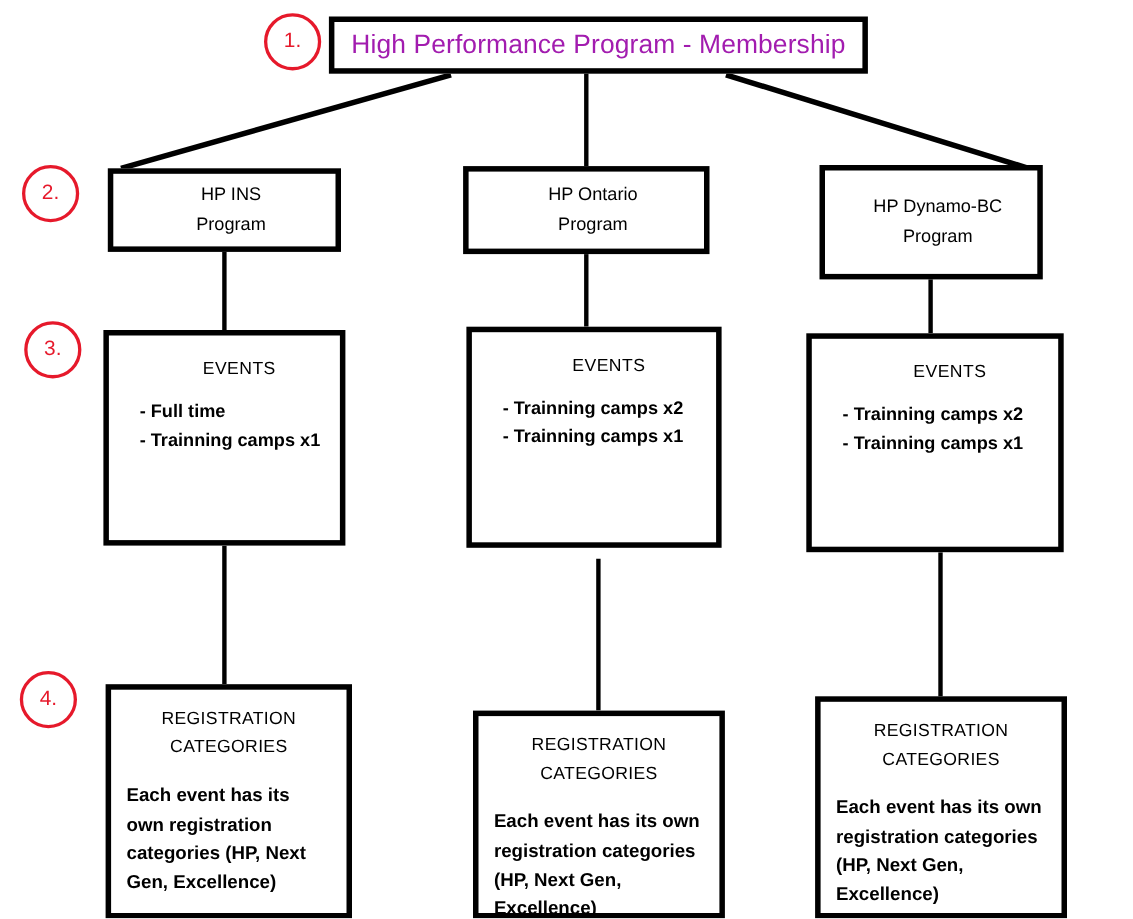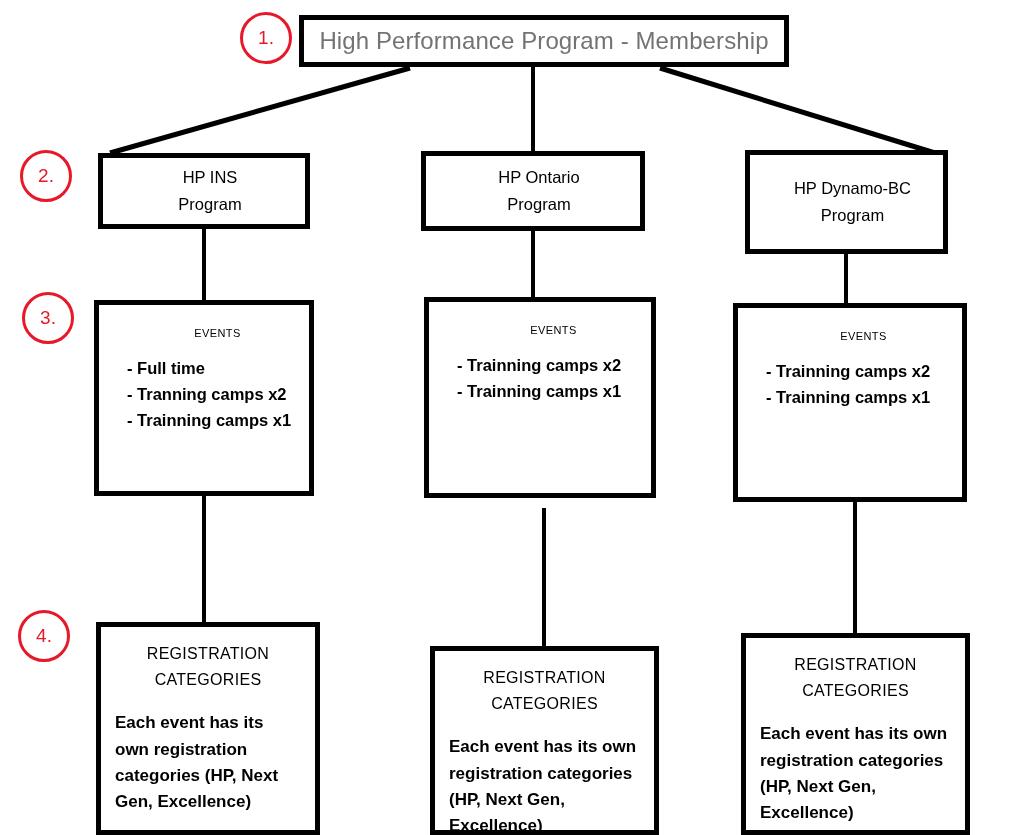--- a/index.html
+++ b/index.html
@@ -22,41 +22,41 @@
     box-sizing: border-box;
     background: #ffffff;
     border: 5px solid #000000;
     z-index: 3;
   }
   .title-box {
     display: flex;
     align-items: center;
     justify-content: center;
     font-size: 24px;
-    color: #737373;
+    color: #a21caf;
     letter-spacing: 0.1px;
   }
   .program-box {
     display: flex;
     flex-direction: column;
     align-items: center;
     justify-content: center;
     font-size: 16.5px;
     line-height: 1.65;
     color: #000000;
     padding-left: 12px;
   }
   .events-box {
     padding: 22px 0 0 0;
     font-size: 16.5px;
     color: #000000;
   }
   .events-title {
     text-align: center;
-    font-size: 11px;
+    font-size: 16px;
     margin-bottom: 16px;
     letter-spacing: 0.4px;
     padding-left: 27px;
   }
   .events-list {
     margin: 0;
     padding: 0 0 0 28px;
     list-style: none;
     font-weight: bold;
     line-height: 1.58;
@@ -153,21 +153,20 @@
   </div>
   <div class="box program-box" style="left:745px; top:150px; width:203px; height:104px;">
     <span>HP Dynamo-BC</span>
     <span>Program</span>
   </div>
 
   <div class="box events-box" style="left:94px; top:300px; width:220px; height:196px;">
     <div class="events-title">EVENTS</div>
     <ul class="events-list">
       <li>- Full time</li>
-      <li>- Tranning camps x2</li>
       <li>- Trainning camps x1</li>
     </ul>
   </div>
 
   <div class="box events-box" style="left:424px; top:297px; width:232px; height:201px;">
     <div class="events-title">EVENTS</div>
     <ul class="events-list">
       <li>- Trainning camps x2</li>
       <li>- Trainning camps x1</li>
     </ul>

